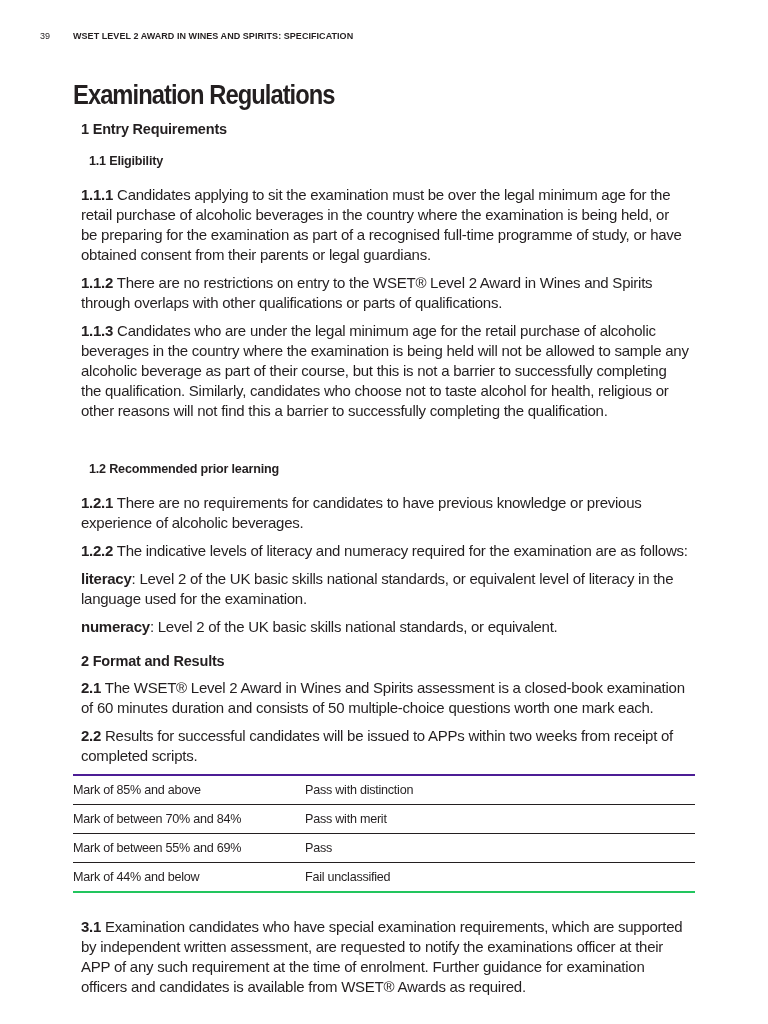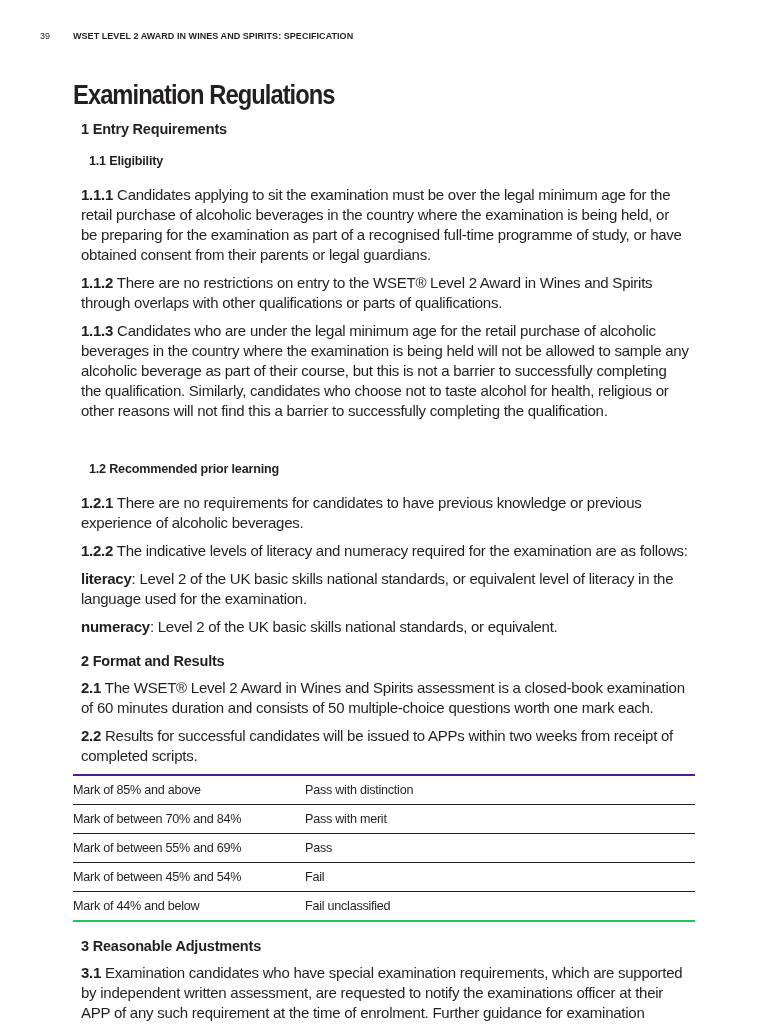--- a/index.html
+++ b/index.html
@@ -59,30 +59,25 @@
       </tr>
       <tr>
         <td class="c1">Mark of between 70% and 84%</td>
         <td>Pass with merit</td>
       </tr>
       <tr>
         <td class="c1">Mark of between 55% and 69%</td>
         <td>Pass</td>
       </tr>
       <tr>
-        <td class="c1">Mark of between 45% and 54%</td>
-        <td>Fail</td>
-      </tr>
-      <tr>
         <td class="c1">Mark of 44% and below</td>
         <td>Fail unclassified</td>
       </tr>
     </tbody>
       </table>
   </div>
 
   <div class="gap"></div>
 
   <div>
-    <h2>3 Reasonable Adjustments</h2>
     <p class="para"><b>3.1</b><span> Examination candidates who have special examination requirements, which are supported by independent written assessment, are requested to notify the examinations officer at their APP of any such requirement at the time of enrolment. Further guidance for examination officers and candidates is available from WSET® Awards as required.</span></p>
   </div>
 </div>
 
 </body></html>

